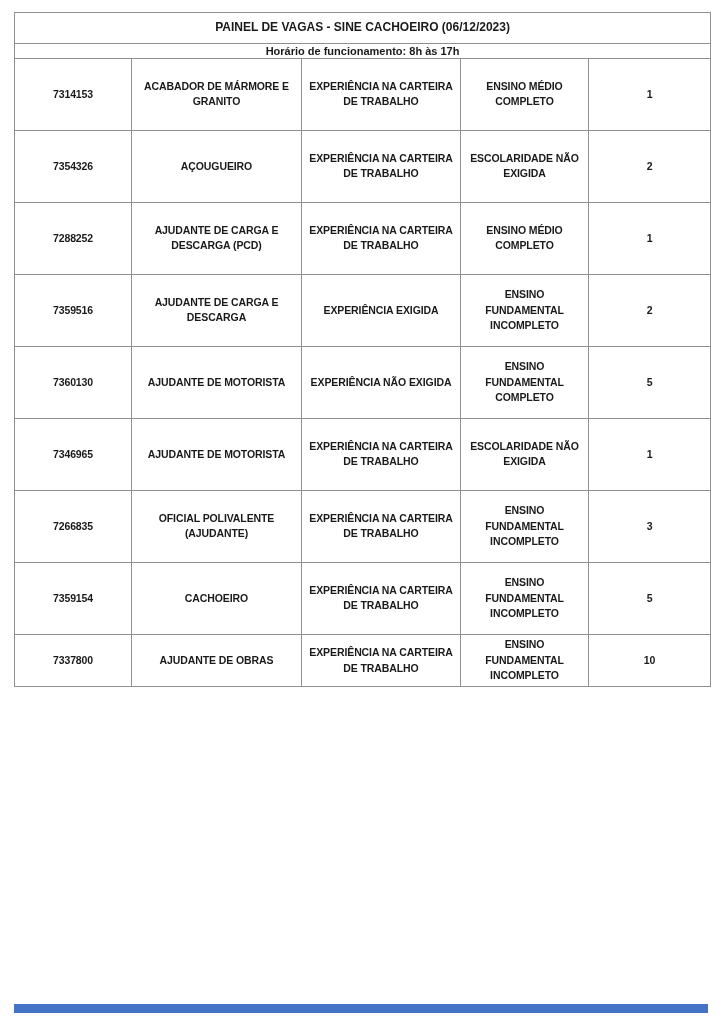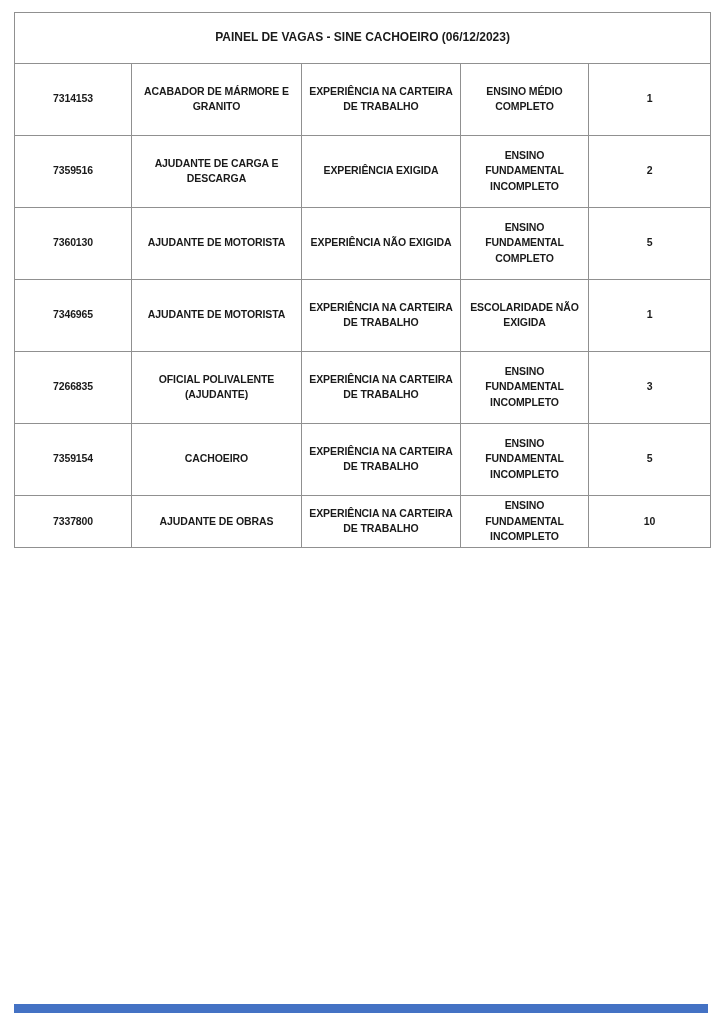--- a/index.html
+++ b/index.html
@@ -37,21 +37,21 @@
     border: 1px solid var(--border);
     color: var(--text);
     font-weight: bold;
     text-align: center;
     vertical-align: middle;
     overflow: hidden;
   }
   th.title-cell {
     font-size: 12px;
     height: 17px;
-    padding: 18px 2px;
+    padding: 8px 2px;
     line-height: 1.15;
   }
   th.subtitle-cell {
     font-size: 11px;
     height: 13px;
     padding: 1px 2px;
     line-height: 1.1;
   }
   tr.cols th {
     font-size: 11px;
@@ -91,25 +91,42 @@
       <col style="width:117px">
       <col style="width:170px">
       <col style="width:159px">
       <col style="width:128px">
       <col style="width:122px">
     </colgroup>
     <thead>
       <tr>
         <th class="title-cell" colspan="5">PAINEL DE VAGAS - SINE CACHOEIRO (06/12/2023)</th>
       </tr>
+      <tr>
+        <th class="subtitle-cell" colspan="5">Horário de funcionamento: 8h às 17h</th>
+      </tr>
     </thead>
     <tbody id="rows">
         <tr>
           <td class="cell-identificacao">7314153</td>
           <td class="cell-ocupacao">ACABADOR DE MÁRMORE E GRANITO</td>
+          <td class="cell-observacoes">EXPERIÊNCIA NA CARTEIRA DE TRABALHO</td>
+          <td class="cell-escolaridade">ENSINO MÉDIO COMPLETO</td>
+          <td class="cell-vagas">1</td>
+        </tr>
+        <tr>
+          <td class="cell-identificacao">7354326</td>
+          <td class="cell-ocupacao">AÇOUGUEIRO</td>
+          <td class="cell-observacoes">EXPERIÊNCIA NA CARTEIRA DE TRABALHO</td>
+          <td class="cell-escolaridade">ESCOLARIDADE NÃO EXIGIDA</td>
+          <td class="cell-vagas">2</td>
+        </tr>
+        <tr>
+          <td class="cell-identificacao">7288252</td>
+          <td class="cell-ocupacao">AJUDANTE DE CARGA E DESCARGA (PCD)</td>
           <td class="cell-observacoes">EXPERIÊNCIA NA CARTEIRA DE TRABALHO</td>
           <td class="cell-escolaridade">ENSINO MÉDIO COMPLETO</td>
           <td class="cell-vagas">1</td>
         </tr>
         <tr>
           <td class="cell-identificacao">7359516</td>
           <td class="cell-ocupacao">AJUDANTE DE CARGA E DESCARGA</td>
           <td class="cell-observacoes">EXPERIÊNCIA EXIGIDA</td>
           <td class="cell-escolaridade">ENSINO FUNDAMENTAL INCOMPLETO</td>
           <td class="cell-vagas">2</td>

